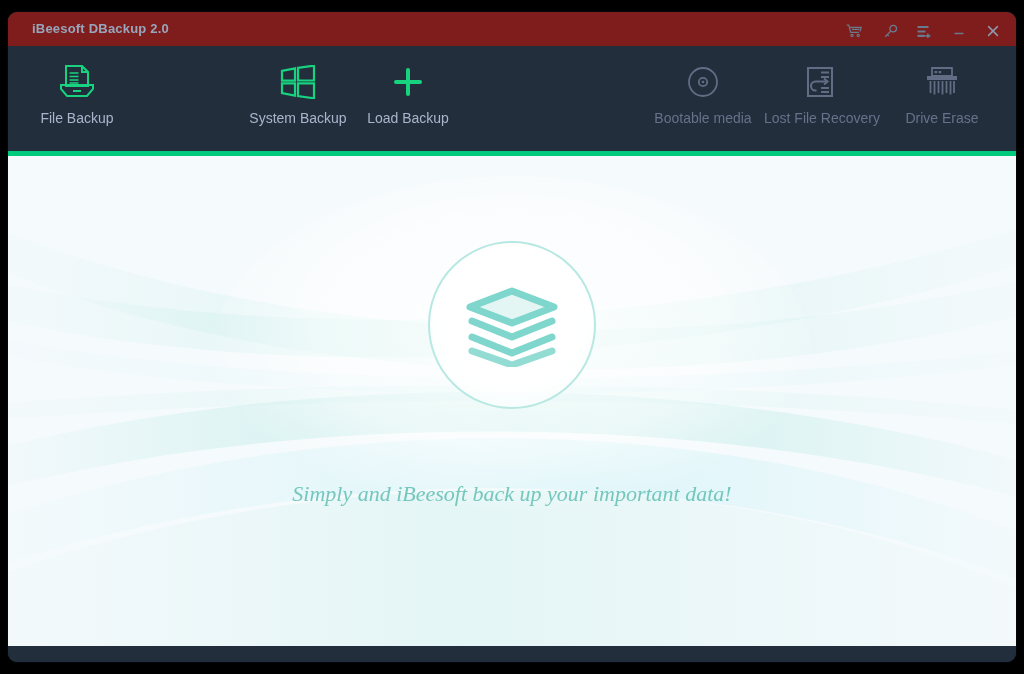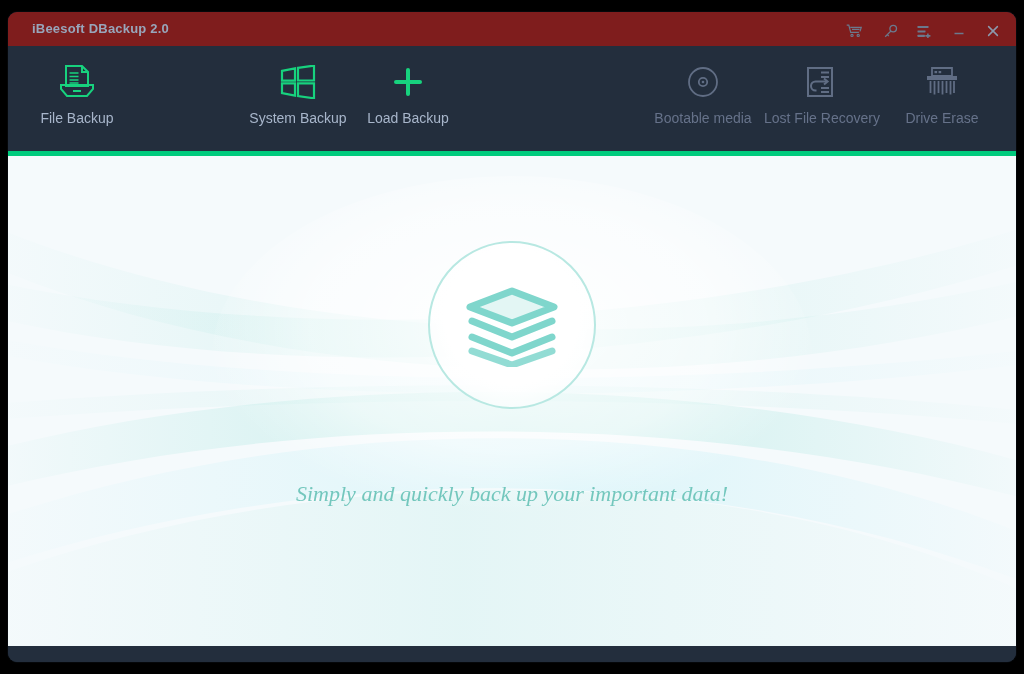--- a/index.html
+++ b/index.html
@@ -374,19 +374,19 @@
         <div id="logo-circle"></div>
         <svg id="logo-layers" viewBox="0 0 96 80" fill="none" stroke="#7fd6cc" stroke-width="7" stroke-linejoin="round" stroke-linecap="round">
           <path d="M48 4 90 20 48 36 6 20 Z" fill="#7fd6cc" fill-opacity="0.22"></path>
           <path d="M8 34 48 50 88 34"></path>
           <path d="M8 50 48 66 88 50"></path>
           <path d="M8 64 48 78 88 64" stroke-opacity="0.85"></path>
         </svg>
       </div>
 
 
-      <div id="tagline">Simply and quickly back up your important data!</div>
+      <div id="tagline">Simply and iBeesoft back up your important data!</div>
     </div>
 
     <div id="footer"></div>
 
   </div>
 </div>
 
 </body></html>

